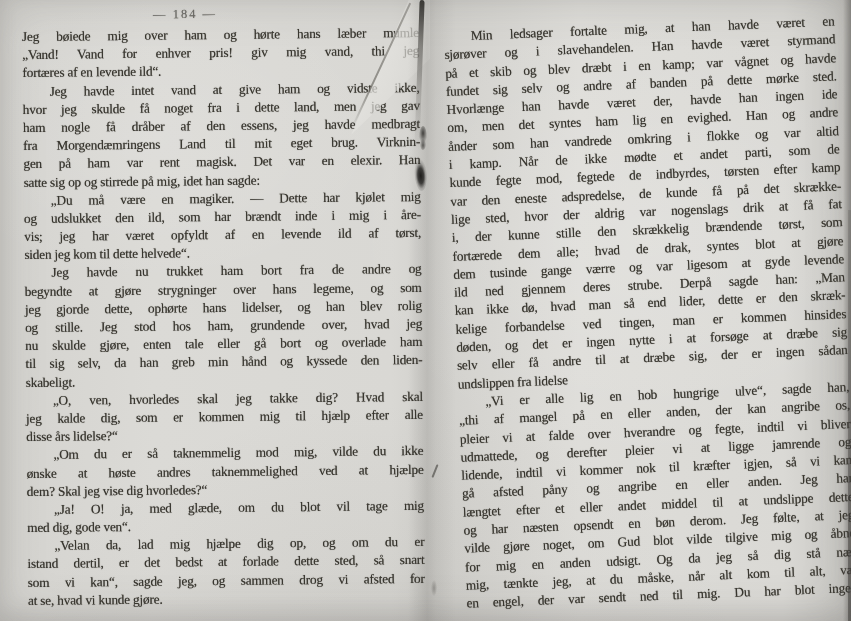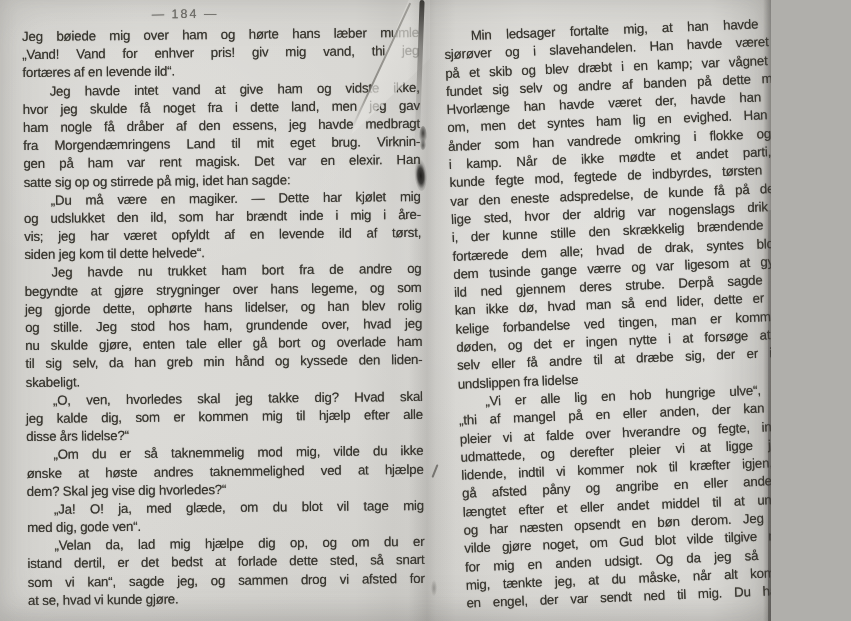--- a/index.html
+++ b/index.html
@@ -1,18 +1,18 @@
 <!DOCTYPE html>
 <html><head>
 <meta charset="utf-8">
 <style>
   html,body{margin:0;padding:0;background:#b0afab;}
   .scan{
-    position:relative;width:771px;height:621px;overflow:hidden;
-    font-family:Liberation Sans, sans-serif;
+    position:relative;width:851px;height:621px;overflow:hidden;
+    font-family:Liberation Serif, serif;
     background:
       radial-gradient(ellipse 340px 220px at 18% 22%, rgba(255,255,255,0.10), transparent 70%),
       radial-gradient(ellipse 420px 320px at 76% 38%, rgba(255,255,255,0.14), transparent 72%),
       radial-gradient(ellipse 520px 420px at 45% 112%, rgba(118,116,110,0.10), transparent 70%),
       linear-gradient(90deg,#d4d3cf 0%,#dbdad6 18%,#d9d8d4 46%,#d1d0cc 51%,#deddd9 68%,#dad9d5 92%,#c7c6c2 100%);
   }
   .page{position:absolute;top:0;bottom:0;}
   .page-left{left:0;width:430px;}
   .page-right{left:430px;width:421px;}
   .pageno{

